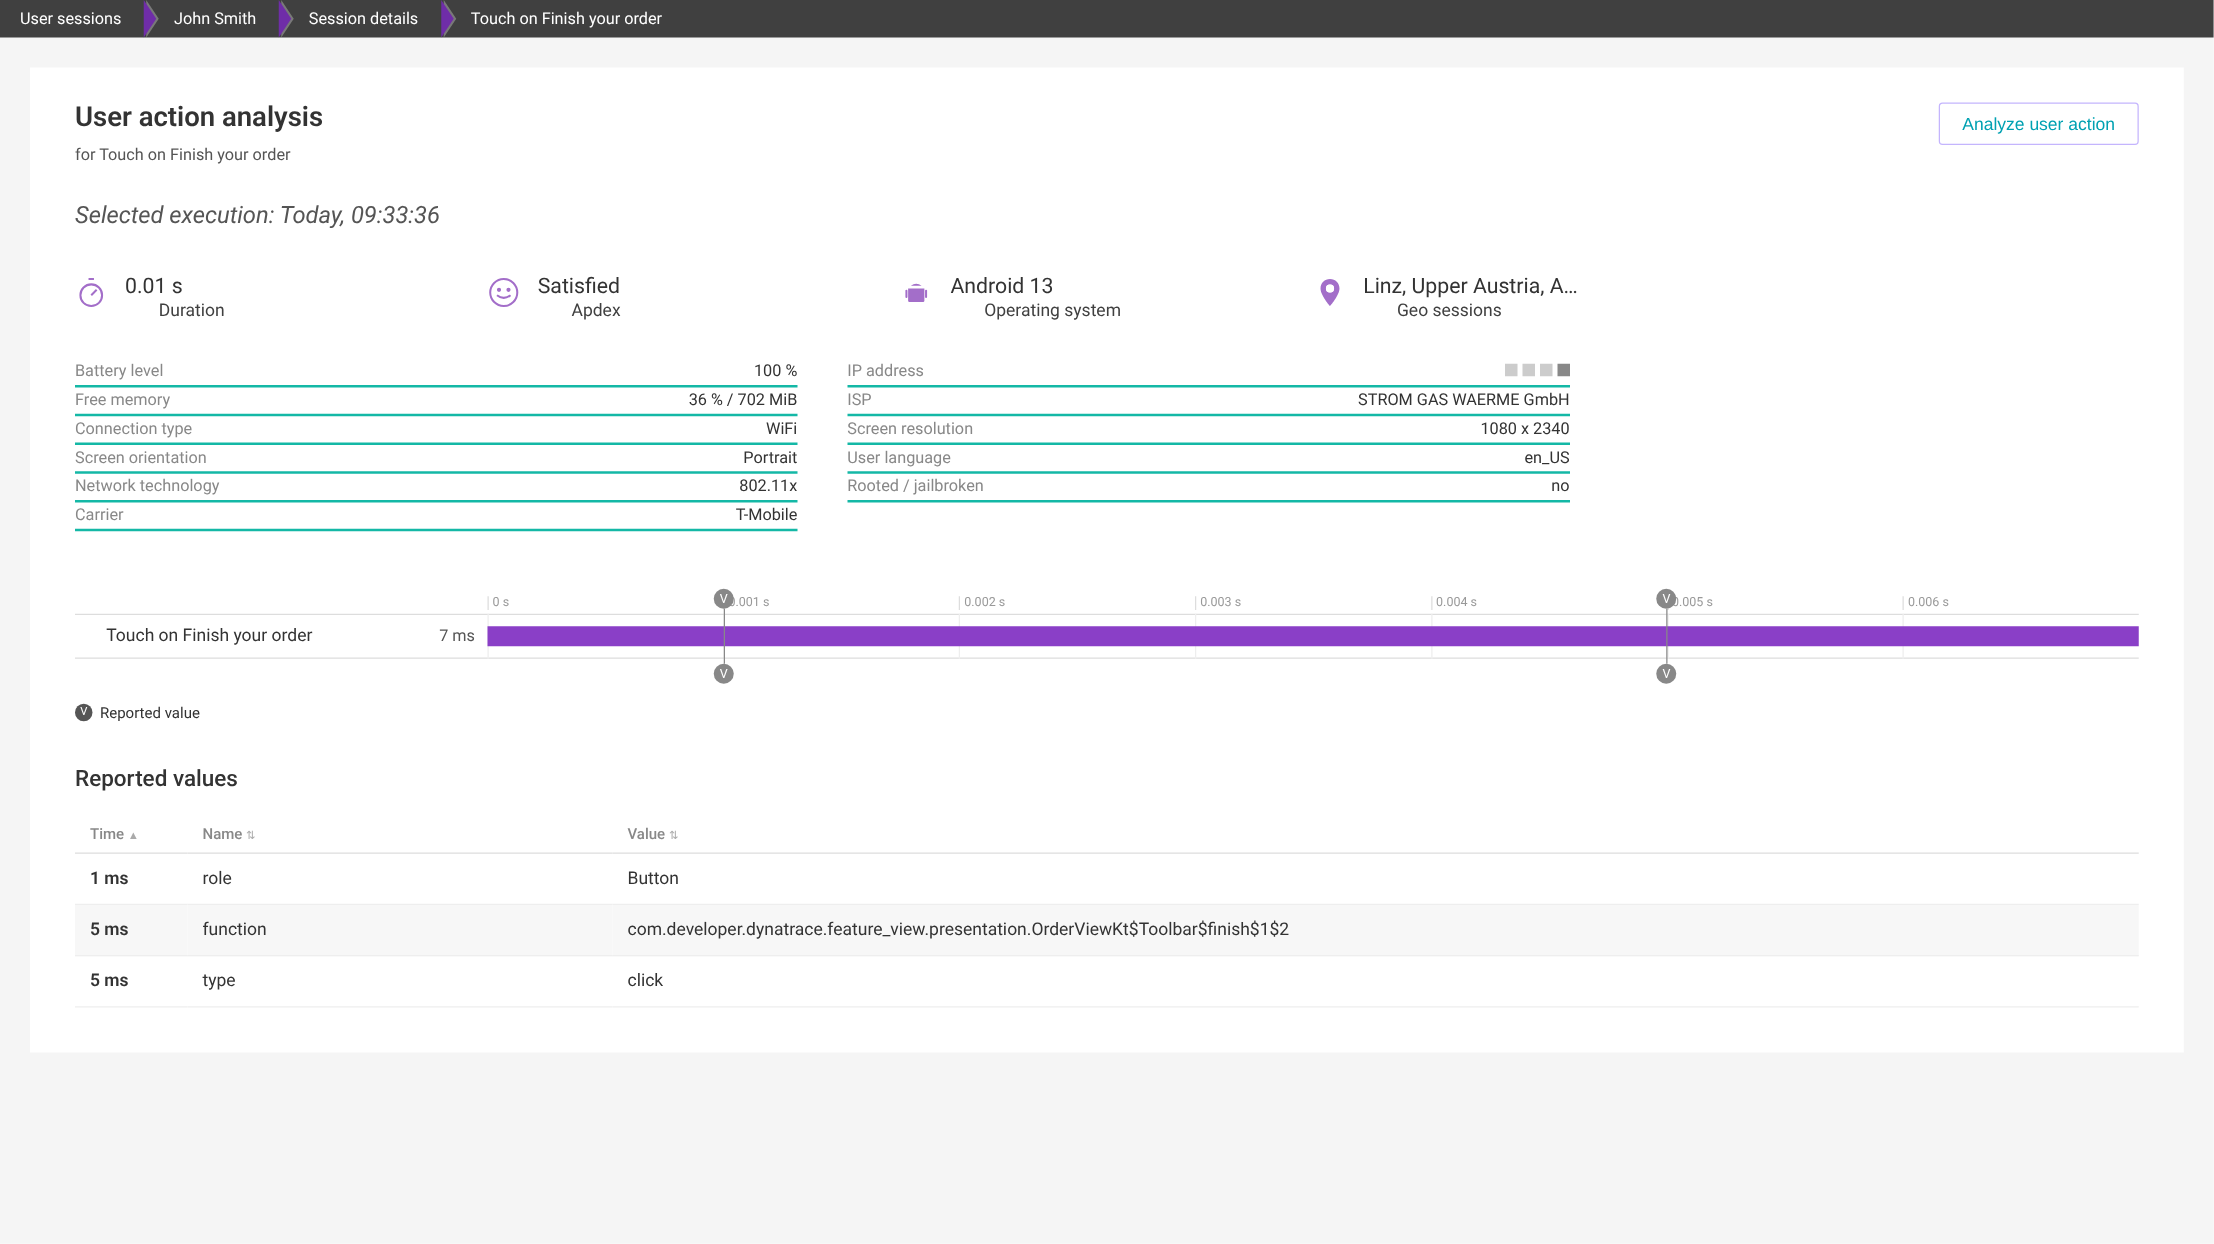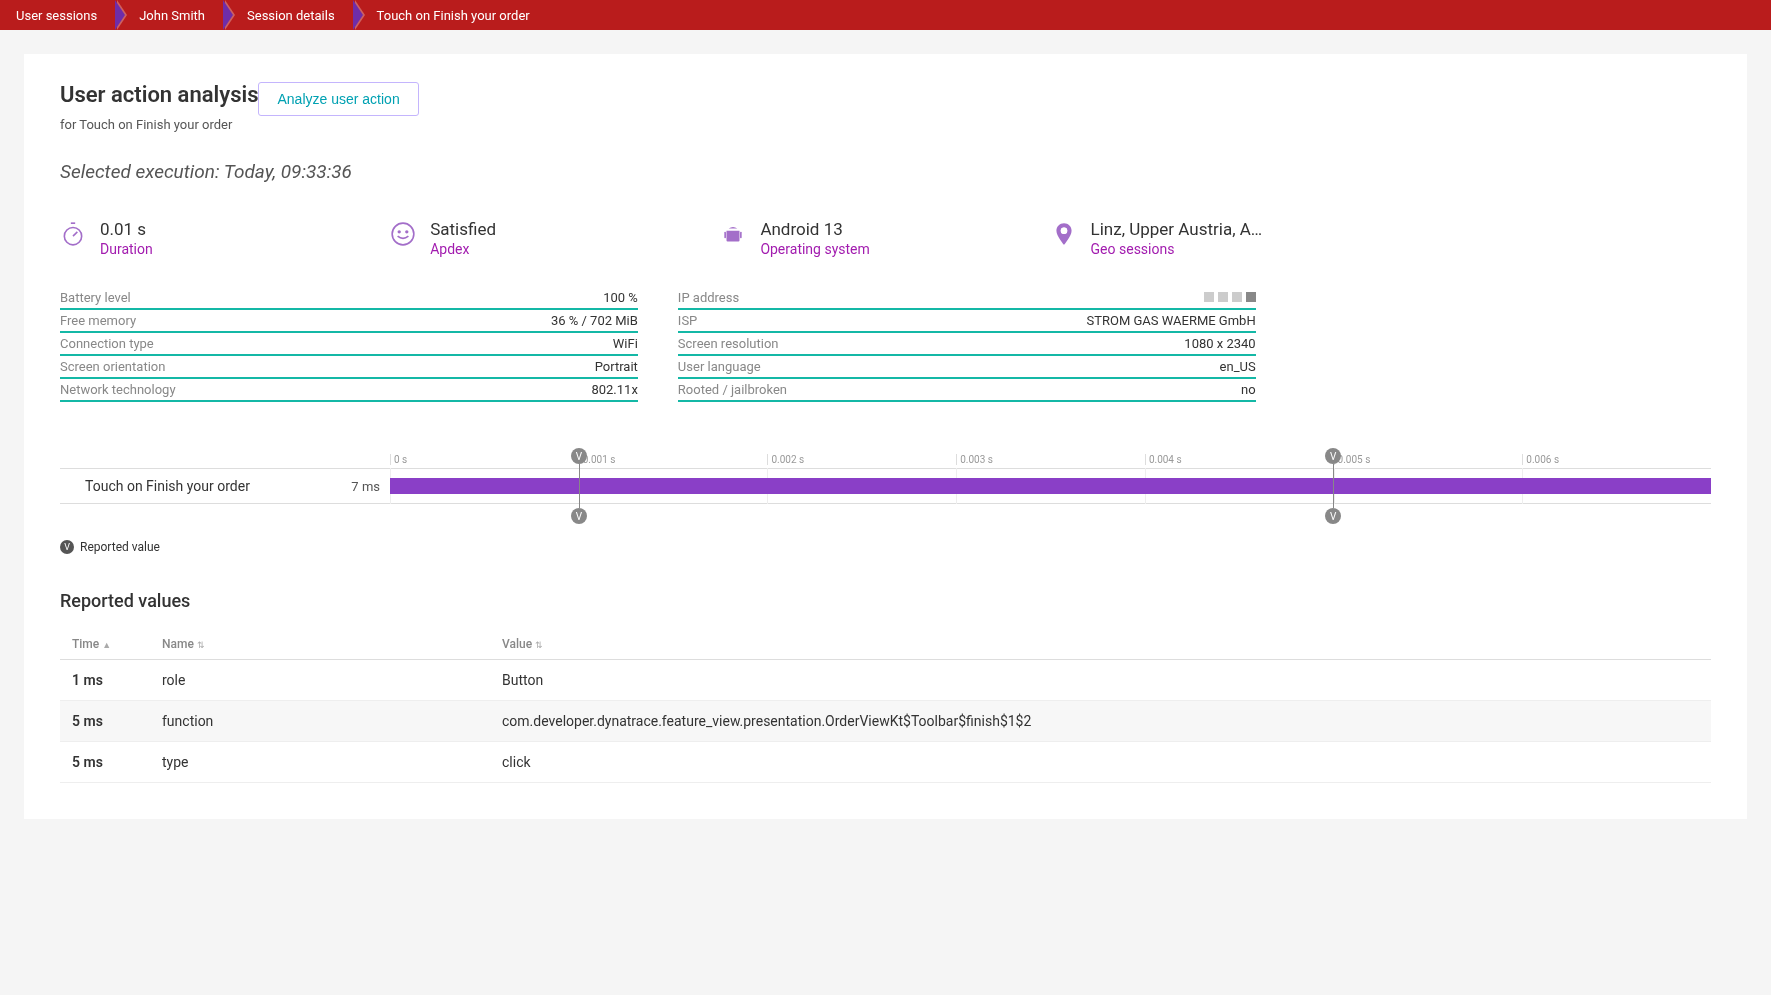--- a/index.html
+++ b/index.html
@@ -4,21 +4,21 @@
   <style>
     * { margin: 0; padding: 0; box-sizing: border-box; }
     body {
       font-family: -apple-system, BlinkMacSystemFont, "Segoe UI", Roboto, Helvetica, Arial, sans-serif;
       background: #f5f5f5;
       color: #333;
       font-size: 14px;
     }
     
     .breadcrumb-bar {
-      background: #b91c1c;
+      background: #404040;
       display: flex;
       align-items: flex-start;
       height: 30px;
     }
     .breadcrumb-item {
       position: relative;
       color: #fff;
       padding: 0 18px 0 24px;
       height: 30px;
       display: flex;
@@ -53,20 +53,21 @@
     .breadcrumb-item:last-child::before { display: none; }
     
     .panel {
       background: #fff;
       margin: 24px;
       padding: 28px 36px 36px;
     }
     
     .header-row {
       display: flex;
+      justify-content: space-between;
       align-items: flex-start;
     }
     .page-title {
       font-size: 22px;
       font-weight: 600;
       color: #333;
     }
     .page-subtitle {
       margin-top: 10px;
       font-size: 13px;
@@ -112,22 +113,23 @@
     .metric-value {
       font-size: 17px;
       color: #333;
       font-weight: 400;
       white-space: nowrap;
       overflow: hidden;
       text-overflow: ellipsis;
     }
     .metric-label {
       font-size: 14px;
-      color: #a21caf;
+      color: #404040;
       margin-top: 2px;
+      margin-left: 27px;
     }
     
     .details-row {
       display: flex;
       gap: 40px;
       margin-top: 30px;
     }
     .details-col {
       width: 35%;
     }
@@ -373,20 +375,24 @@
           <span class="detail-label">Connection type</span>
           <span class="detail-value">WiFi</span>
         </div>
       <div class="detail-line">
           <span class="detail-label">Screen orientation</span>
           <span class="detail-value">Portrait</span>
         </div>
       <div class="detail-line">
           <span class="detail-label">Network technology</span>
           <span class="detail-value">802.11x</span>
+        </div>
+      <div class="detail-line">
+          <span class="detail-label">Carrier</span>
+          <span class="detail-value">T-Mobile</span>
         </div>
     </div>
     <div class="details-col">
       <div class="detail-line">
           <span class="detail-label">IP address</span>
           <span class="detail-value"><span class="ip-mask">
               <span></span>
               <span></span>
               <span></span>
               <span class="dark"></span>

